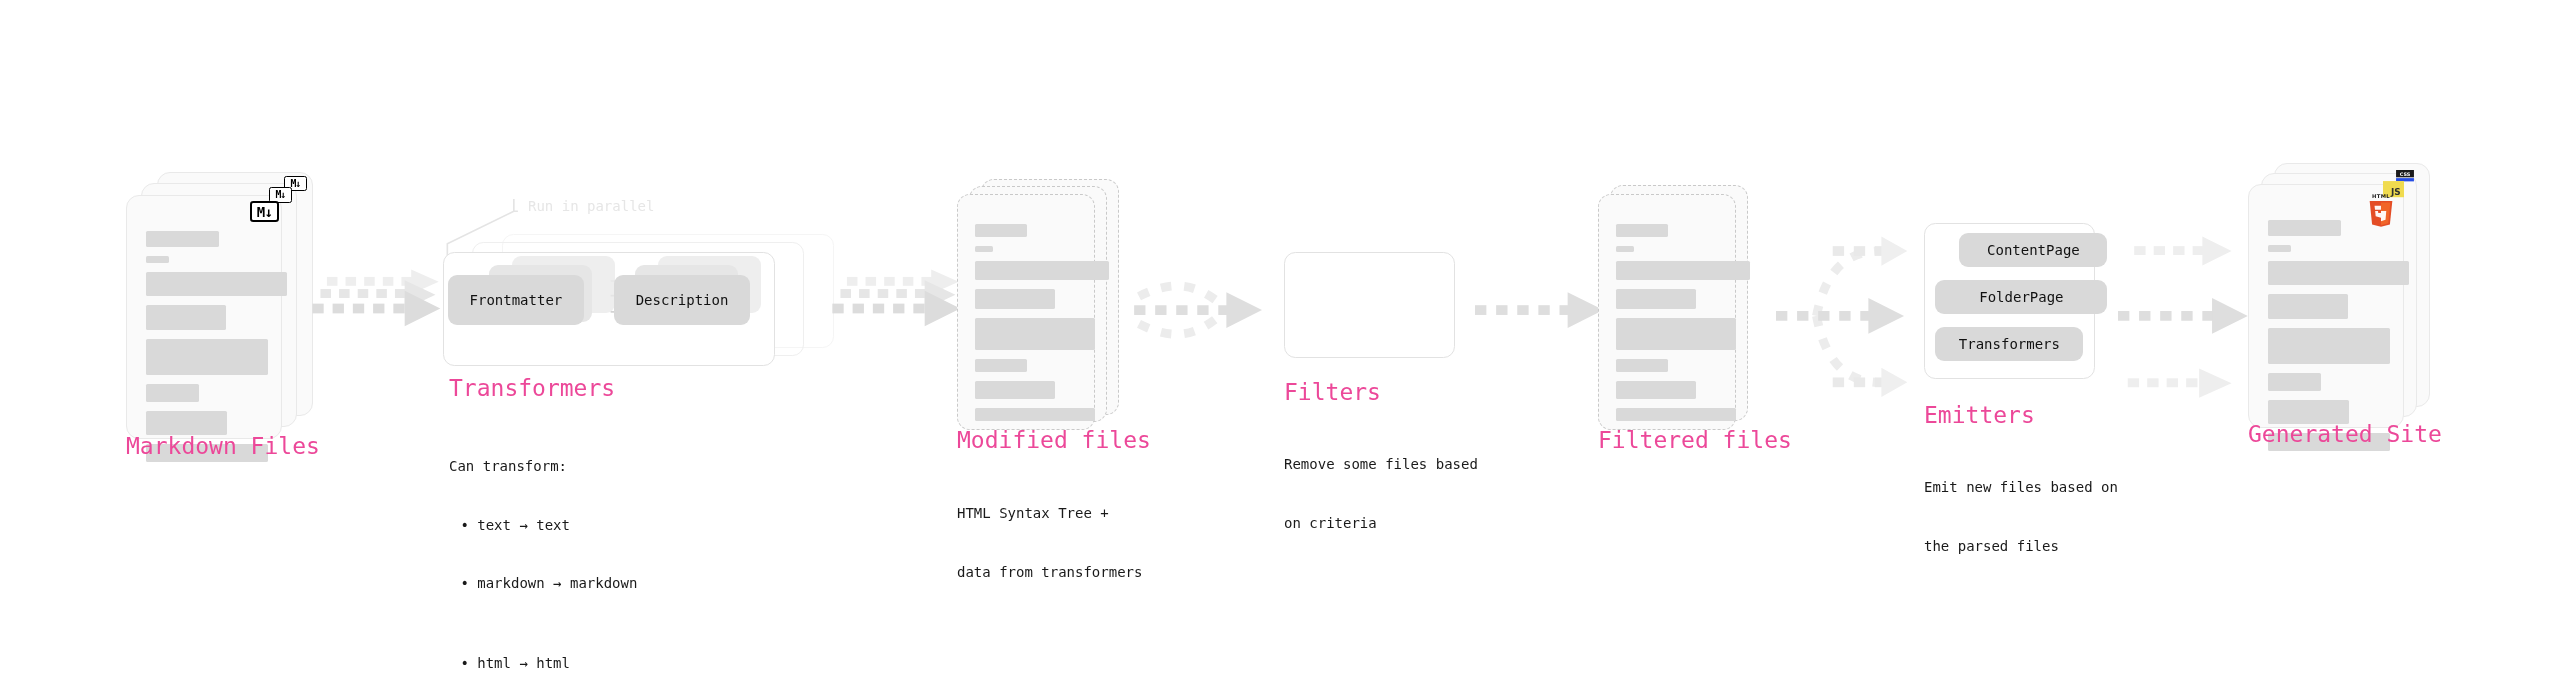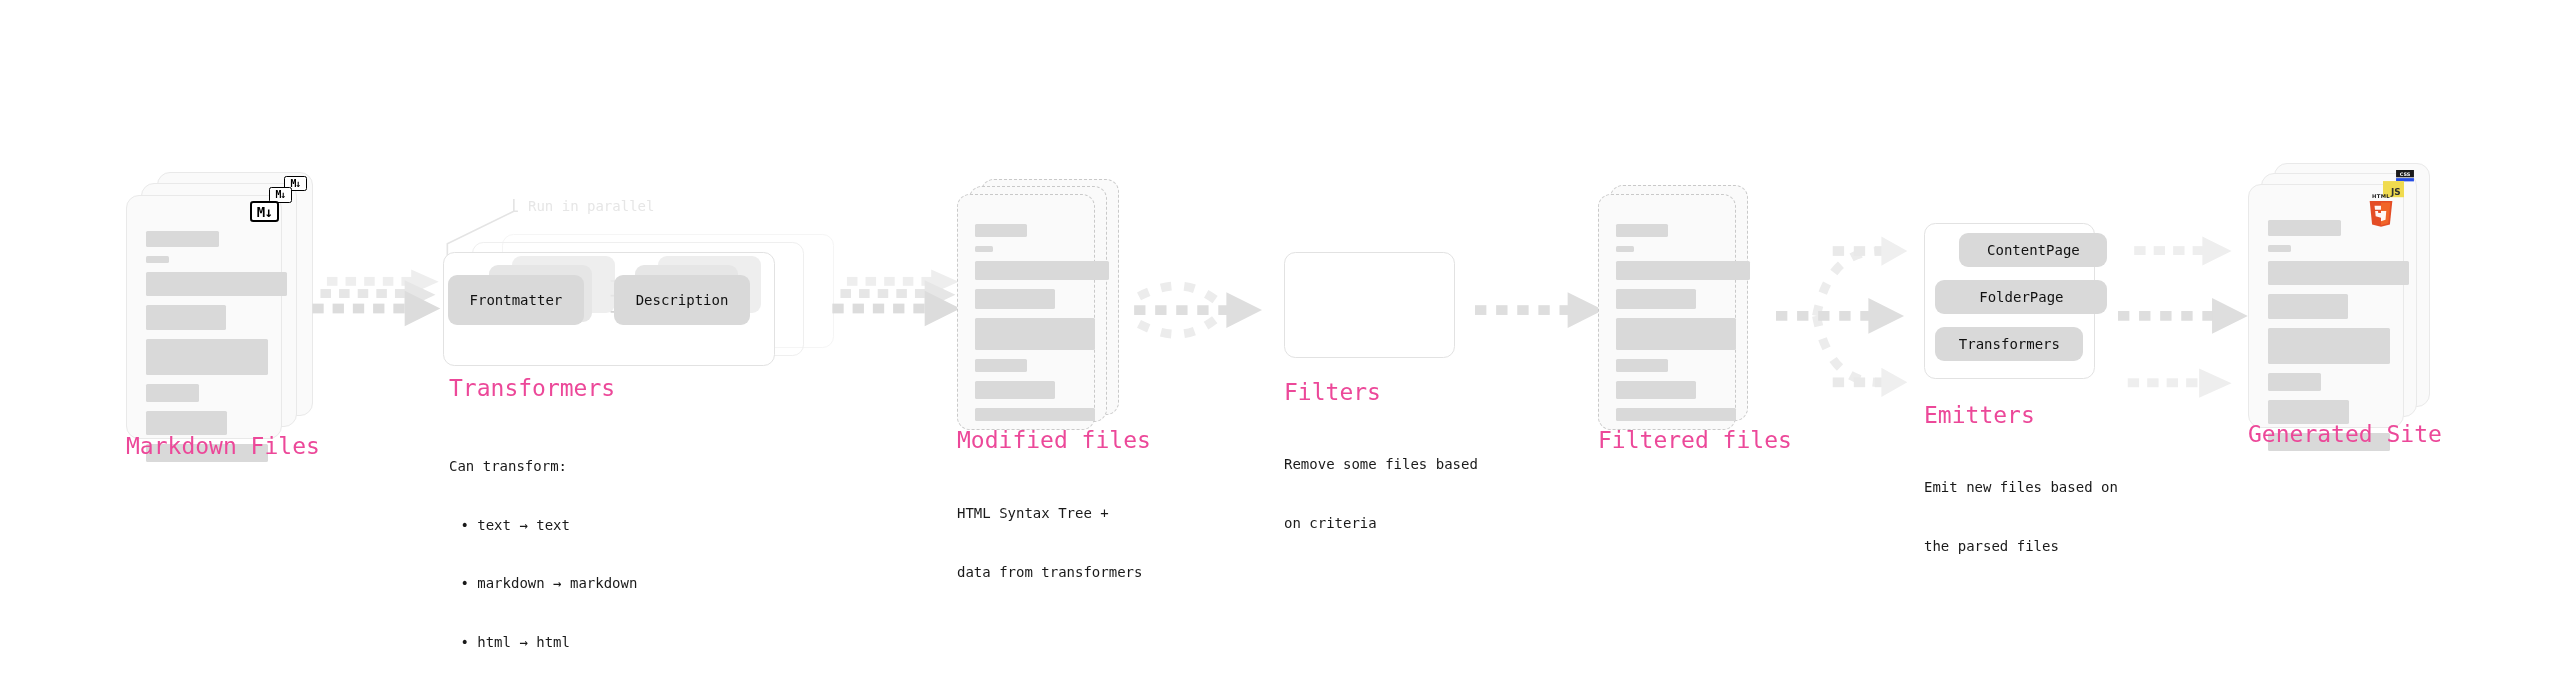--- a/index.html
+++ b/index.html
@@ -195,21 +195,21 @@
     <div class="pill" style="left:171px; top:80px; width:136px; height:50px;">
         <span>Description</span>
       </div>
   </div>
 
   <div class="title" style="left:449px; top:375px;">Transformers</div>
   <div class="caption" style="left:449px; top:418px;">
     <div>Can transform:</div>
     <div style="padding-left:11.4px;">• text → text</div>
     <div style="padding-left:11.4px;">• markdown → markdown</div>
-    <div style="padding-left:11.4px;">• html → html</div>
+    <div style="padding-left:11.4px;margin-top:21px;">• html → html</div>
   </div>
 
   <div class="arrow-layer" style="left:829px; top:268px;">
     <svg width="146" height="81" viewBox="0 0 180 100">
       <g fill="#eeeeee">
         <rect x="22" y="11" width="13" height="11"></rect>
           <rect x="45" y="11" width="13" height="11"></rect>
         <rect x="68" y="11" width="13" height="11"></rect>
           <rect x="91" y="11" width="13" height="11"></rect>
         <rect x="114" y="11" width="13" height="11"></rect>

